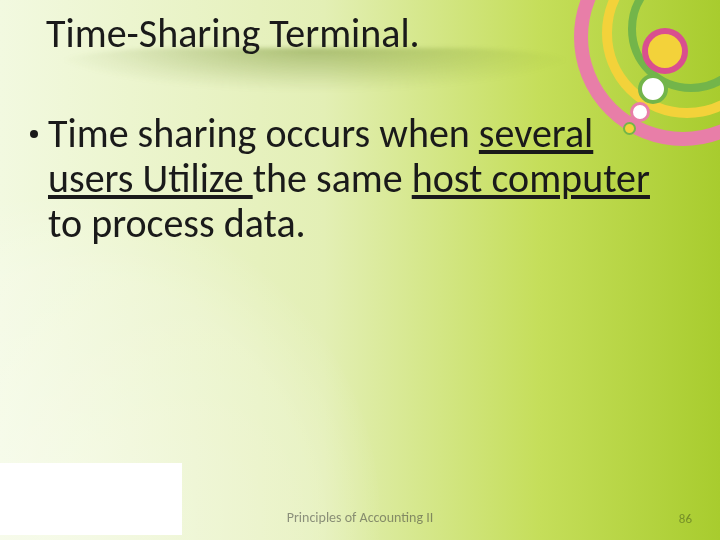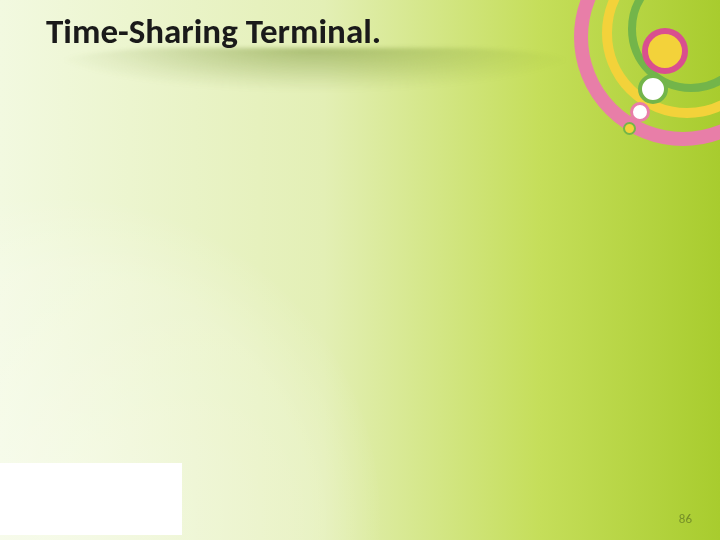--- a/index.html
+++ b/index.html
@@ -42,22 +42,22 @@
     position: absolute;
     left: 0; top: 40px;
     width: 100%;
     height: 44px;
     border-radius: 50% / 100%;
     background: radial-gradient(ellipse at 50% 0%, rgba(100,130,30,0.45) 0%, rgba(100,130,30,0.08) 55%, rgba(100,130,30,0) 70%);
     filter: blur(2px);
   }
   .title {
     position: relative;
-    font-size: 35px;
-    font-weight: 700;
+    font-size: 40px;
+    font-weight: 400;
     color: #1a1a1a;
     line-height: 1.1;
     padding-top: 4px;
     white-space: nowrap;
   }
   
   .body {
     position: absolute;
     top: 112px;
     left: 30px;
@@ -131,18 +131,27 @@
     <div class="ring" style="width:22px;height:22px;top:86px;right:64px;border-width:4px;border-color:#73b54a;background:#ffffff"></div>
     <div class="ring" style="width:14px;height:14px;top:114px;right:82px;border-width:3px;border-color:#e87ea8;background:#ffffff"></div>
     <div class="ring" style="width:9px;height:9px;top:134px;right:96px;border-width:2px;border-color:#73b54a;background:#f3d23a"></div>
   </div>
 
   <div class="title-wrap">
     <div class="title-shadow"></div>
     <div class="title">Time-Sharing Terminal.</div>
   </div>
 
+  <div class="body">
+    <div class="bullet-row">
+      <div class="bullet-dot"></div>
+      <div>
+        <span>Time sharing occurs when </span><span class="ul">several users Utilize </span><span>the same </span><span class="ul">host computer </span><span>to process data.</span>
+      </div>
+    </div>
+  </div>
 
   <div class="white-box"></div>
 
+  <div class="footer-title">Principles of Accounting II</div>
   <div class="page-num">86</div>
 
 </div>
 
 </body></html>

